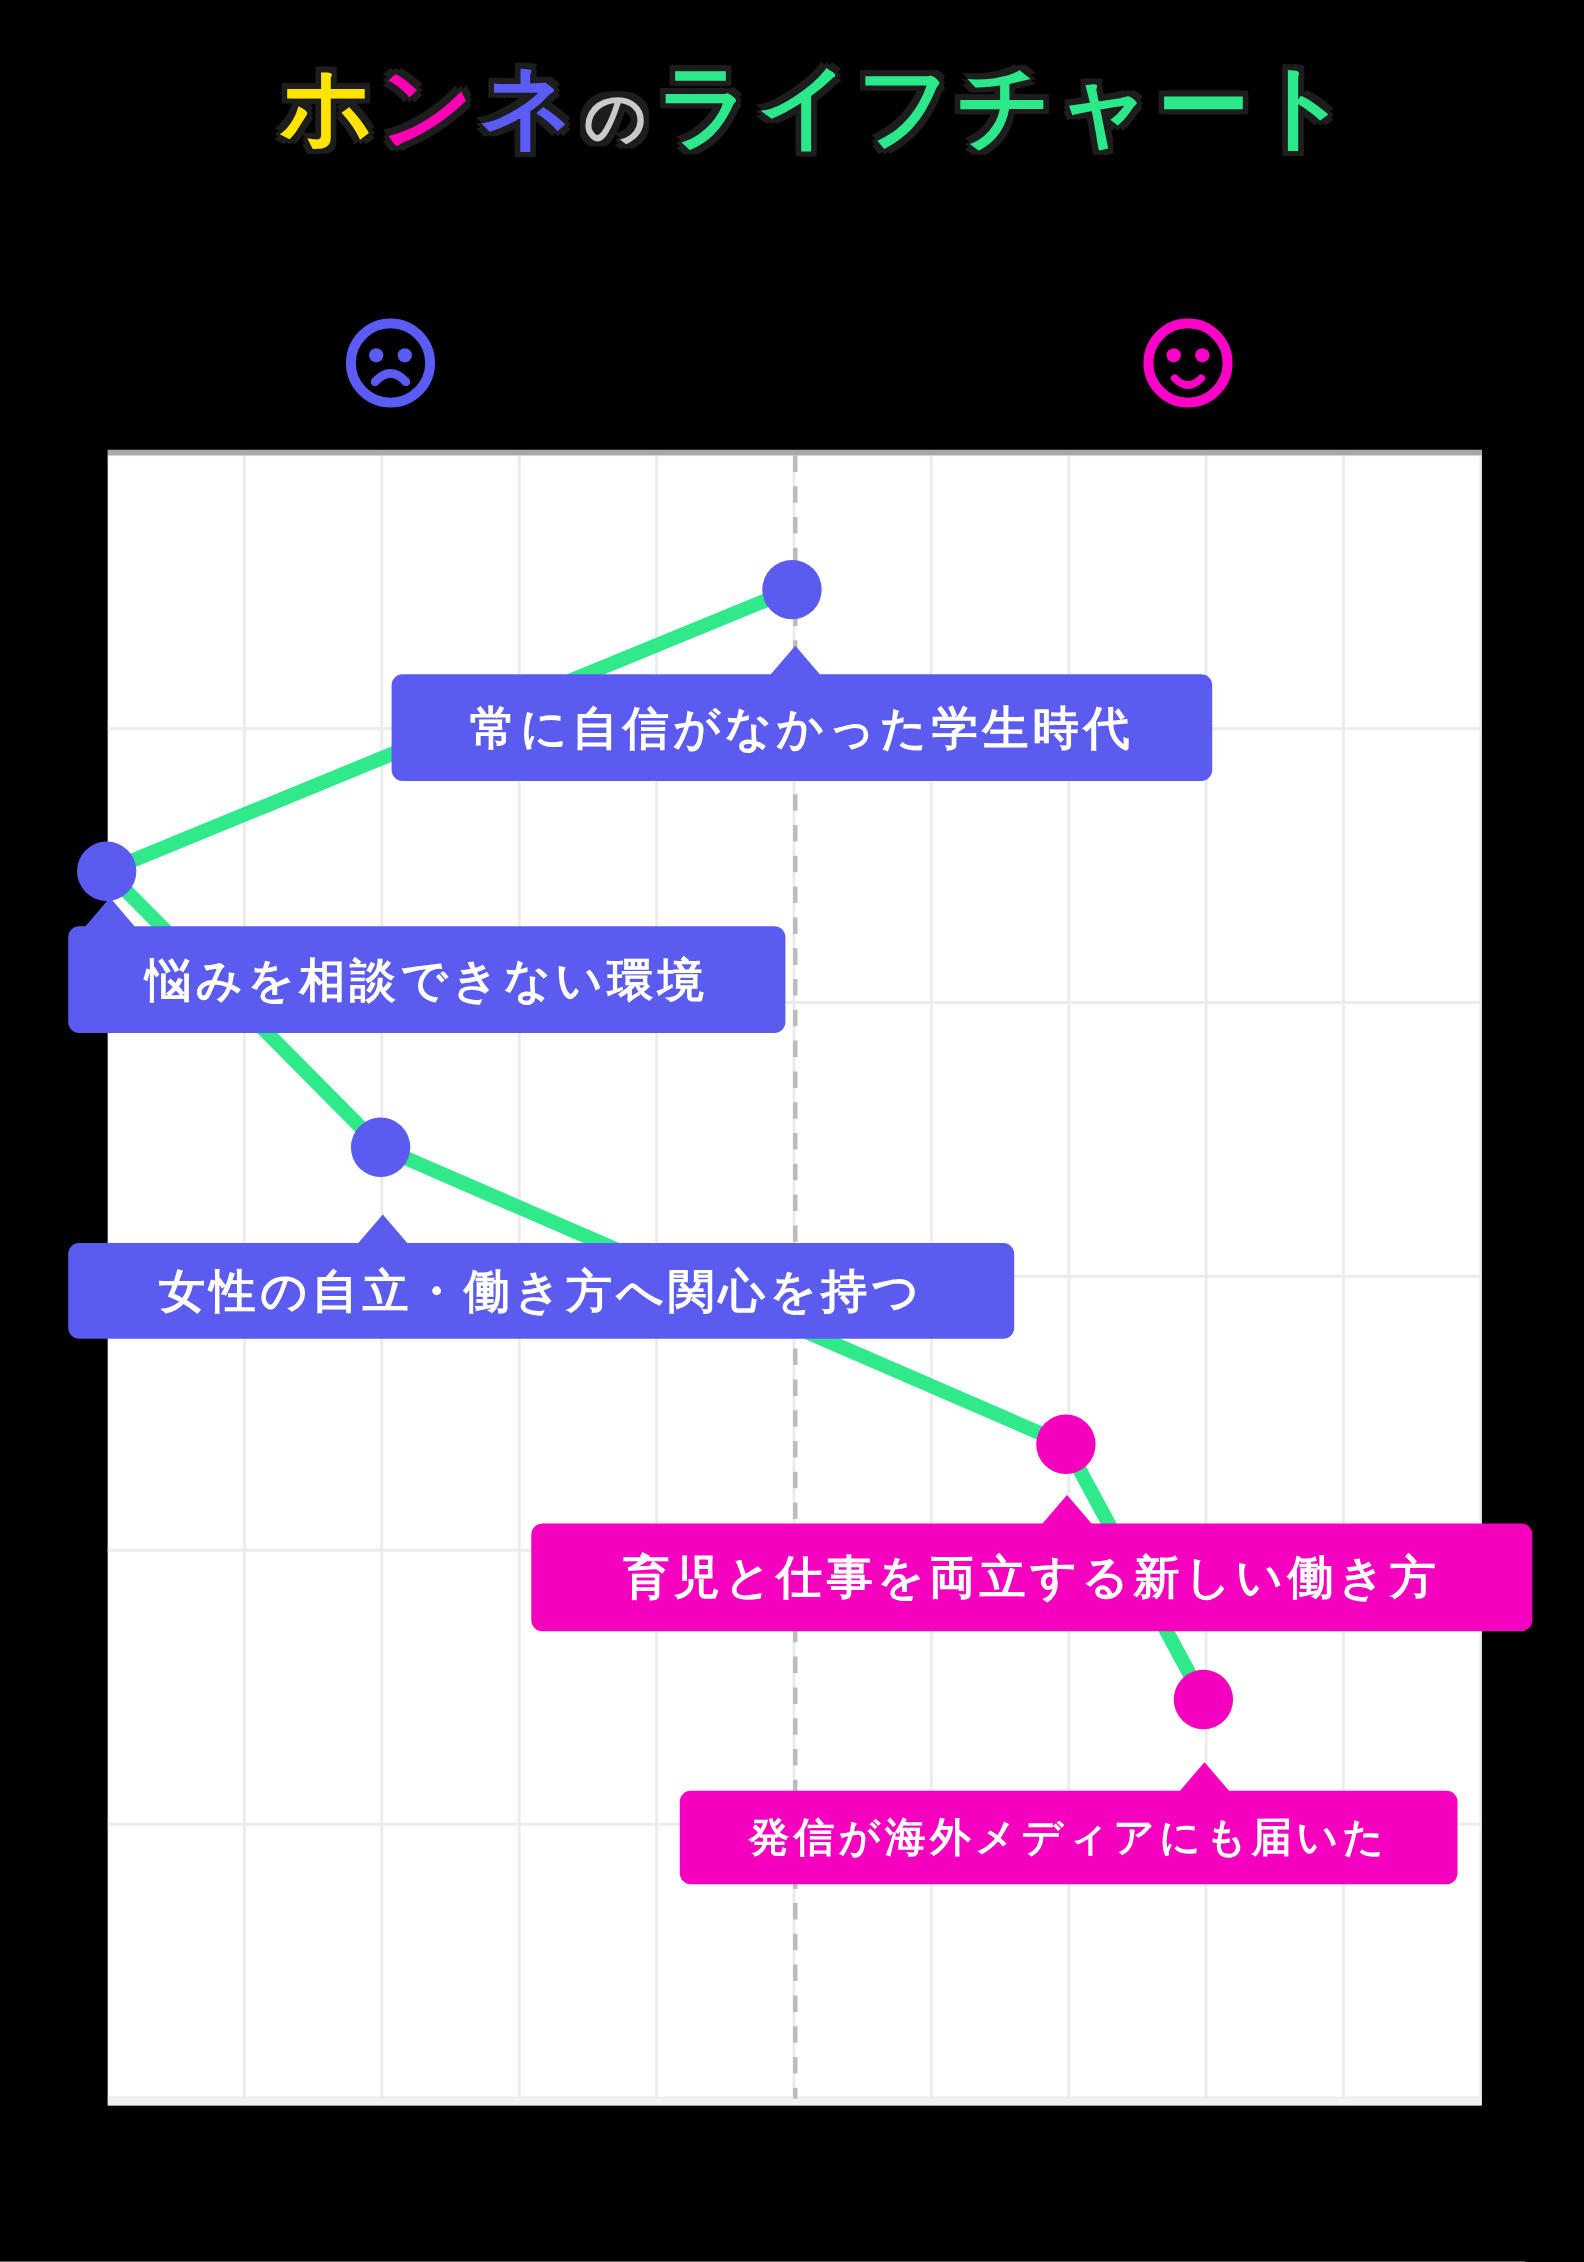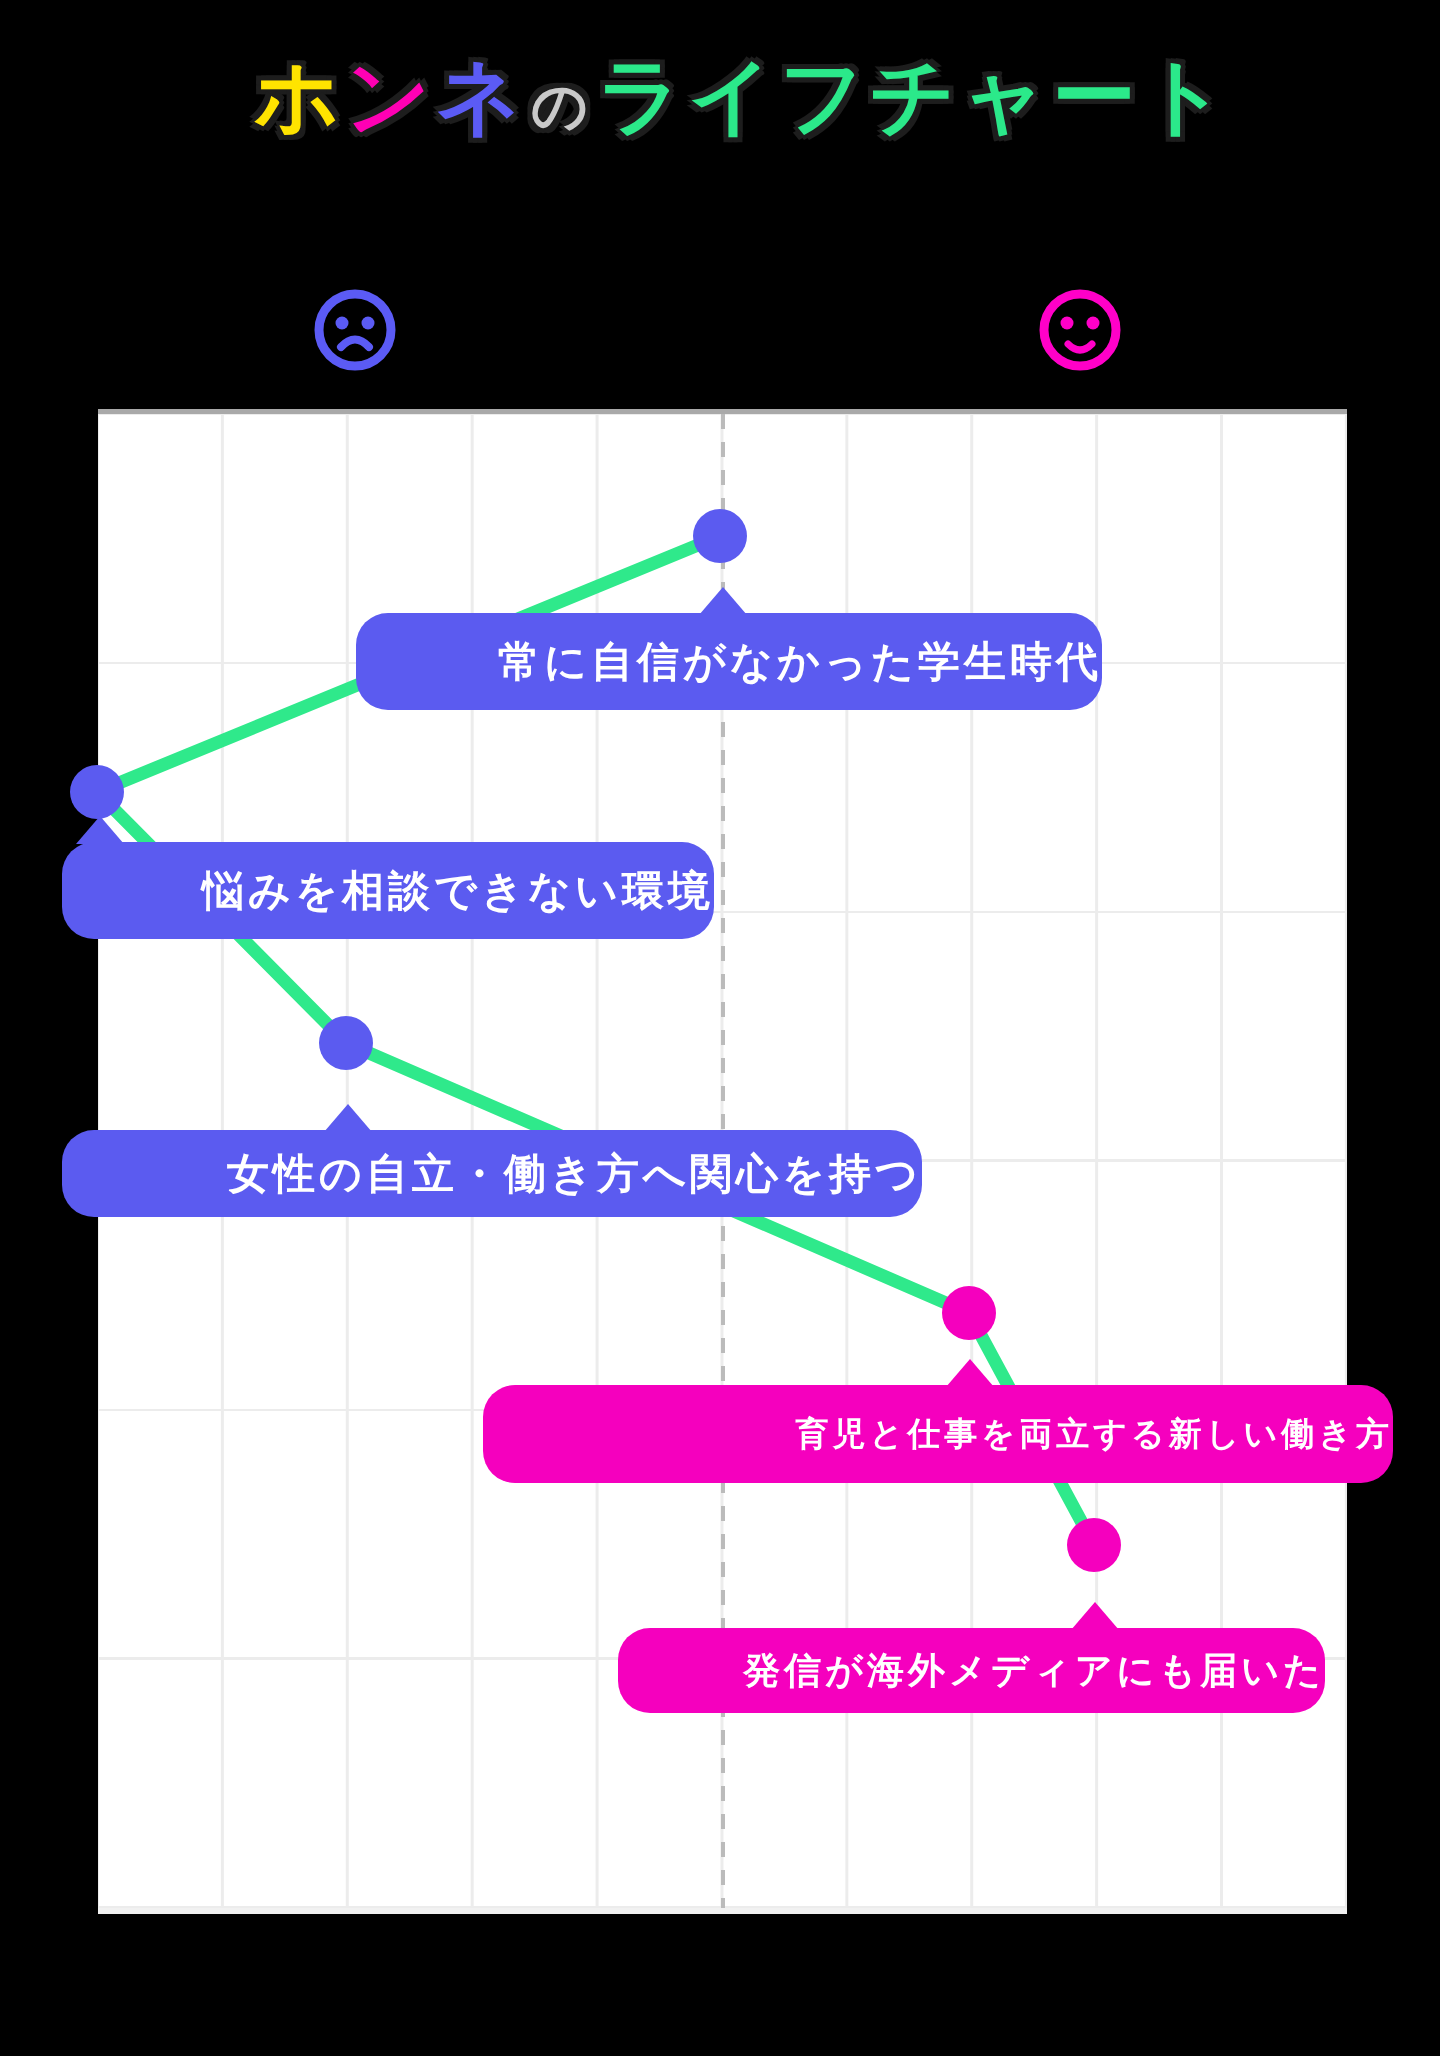--- a/index.html
+++ b/index.html
@@ -33,22 +33,22 @@
       linear-gradient(to right,#ececec 3px,transparent 3px),
       linear-gradient(to bottom,#ececec 3px,transparent 3px);
     background-size:124.9px 249px;
     background-position:-2px -2px;
     border-top:5px solid #a9a9a9;
     border-bottom:6px solid #f1f1f1;
   }
   .chart svg.plot{position:absolute;left:0;top:0;overflow:visible;}
   
   .bubble{
-    position:absolute;display:flex;align-items:center;justify-content:flex-end;
-    color:#fff;font-weight:bold;border-radius:32px;letter-spacing:4px;
+    position:absolute;display:flex;align-items:center;justify-content:center;
+    color:#fff;font-weight:bold;border-radius:10px;letter-spacing:4px;
     white-space:nowrap;
   }
   .bubble.purple{background:#5b5bf0;}
   .bubble.pink{background:#f500be;}
   .ptr{
     position:absolute;top:-26px;width:0;height:0;
     border-left:24px solid transparent;border-right:24px solid transparent;
     border-bottom:28px solid #5b5bf0;
   }
   .bubble.pink .ptr{border-bottom-color:#f500be;}
@@ -93,21 +93,21 @@
   <div class="bubble purple" style="left:-36px;top:428px;width:652px;height:97px;font-size:42px;">
     <span class="ptr" style="left:14px;"></span>
     <span>悩みを相談できない環境</span>
   </div>
 
   <div class="bubble purple" style="left:-36px;top:716px;width:860px;height:87px;font-size:42px;">
     <span class="ptr" style="left:262px;"></span>
     <span>女性の自立・働き方へ関心を持つ</span>
   </div>
 
-  <div class="bubble pink" style="left:385px;top:971px;width:910px;height:98px;font-size:33px;">
+  <div class="bubble pink" style="left:385px;top:971px;width:910px;height:98px;font-size:42px;">
     <span class="ptr" style="left:463px;"></span>
     <span>育児と仕事を両立する新しい働き方</span>
   </div>
 
   <div class="bubble pink" style="left:520px;top:1214px;width:707px;height:85px;font-size:37px;">
     <span class="ptr" style="left:453px;"></span>
     <span>発信が海外メディアにも届いた</span>
   </div>
 
 </div>

